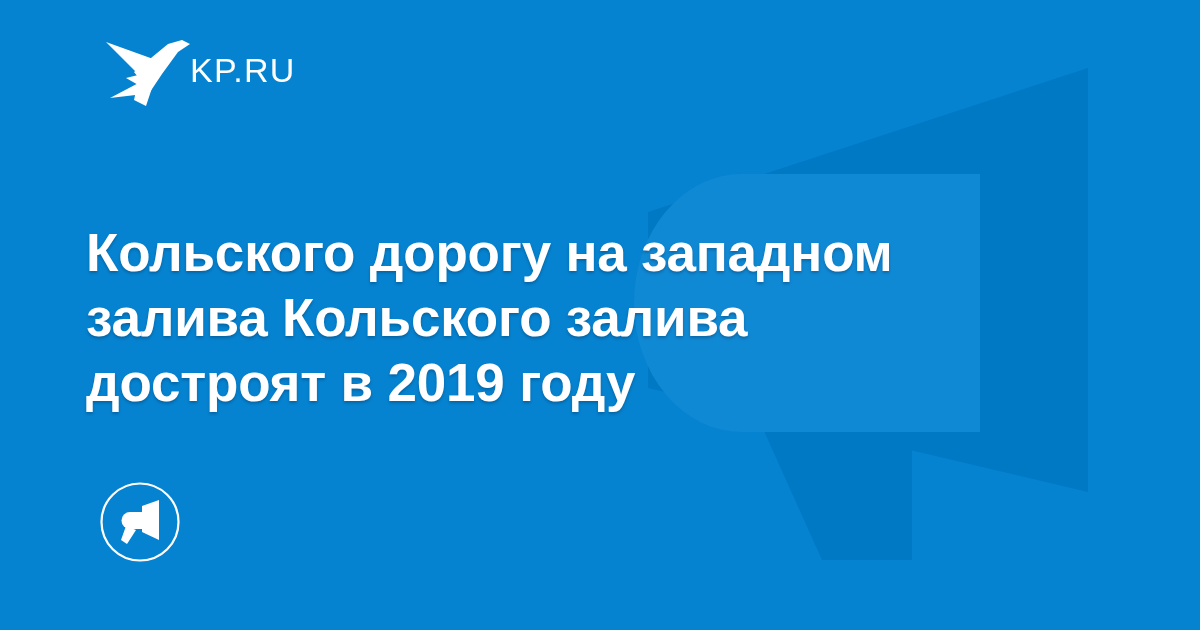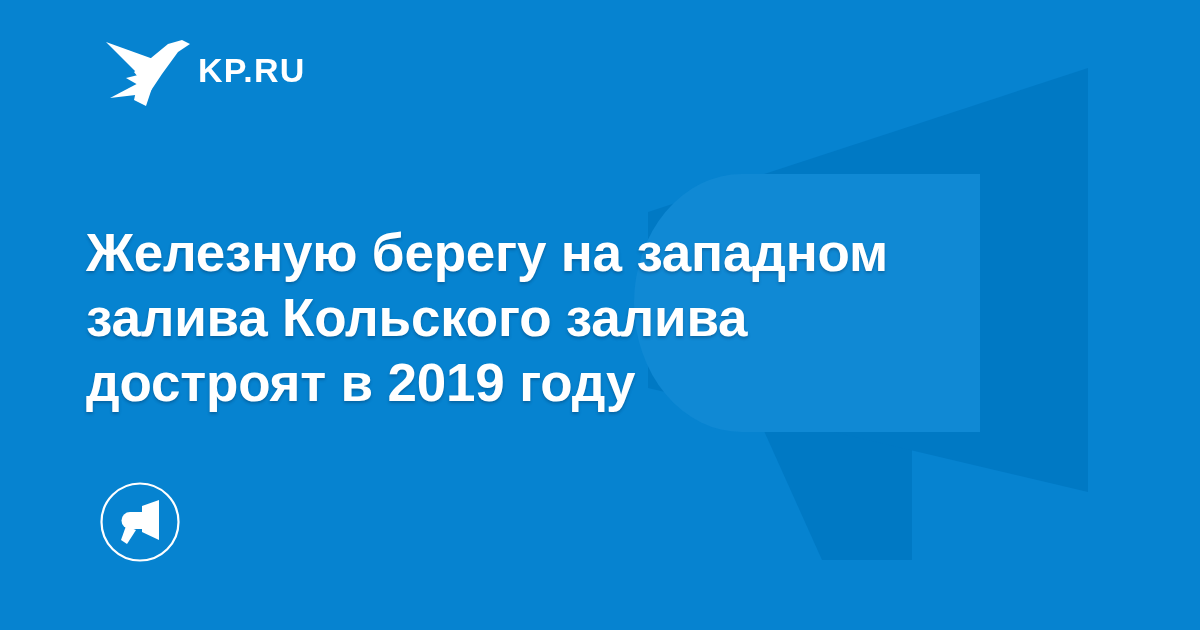--- a/index.html
+++ b/index.html
@@ -43,23 +43,23 @@
     z-index: 5;
   }
   #brand-mark {
     width: 86px;
     height: 72px;
     display: block;
   }
   #brand-name {
     color: #ffffff;
     font-size: 34px;
-    font-weight: 700;
+    font-weight: 400;
     letter-spacing: 1.2px;
-    margin-left: 8px;
+    margin-left: 0;
     line-height: 1;
     white-space: nowrap;
   }
 
   
   #headline {
     position: absolute;
     left: 86px;
     top: 184px;
     width: 960px;
@@ -117,21 +117,21 @@
       <path d="M6,64 L44,44 L40,60 Z" fill="#ffffff"></path>
 
       <path d="M34,48 L48,54 L42,72 L30,66 Z" fill="#ffffff"></path>
 
       <path d="M22,44 L46,38 L36,52 Z" fill="#ffffff"></path>
     </svg>
     <span id="brand-name">KP.RU</span>
   </div>
 
   <h1 id="headline">
-    <span class="hl-line">Железную берегу на западном</span>
+    <span class="hl-line">Кольского дорогу на западном</span>
     <span class="hl-line">залива Кольского залива</span>
     <span class="hl-line">достроят в 2019 году</span>
   </h1>
 
   <div id="badge">
     <svg viewBox="0 0 80 80" aria-hidden="true">
       <circle cx="40" cy="40" r="38.5" fill="none" stroke="#ffffff" stroke-width="2.2"></circle>
 
       <path d="M42,24 L59,18 L59,58 L42,50 Z" fill="#ffffff"></path>
 

